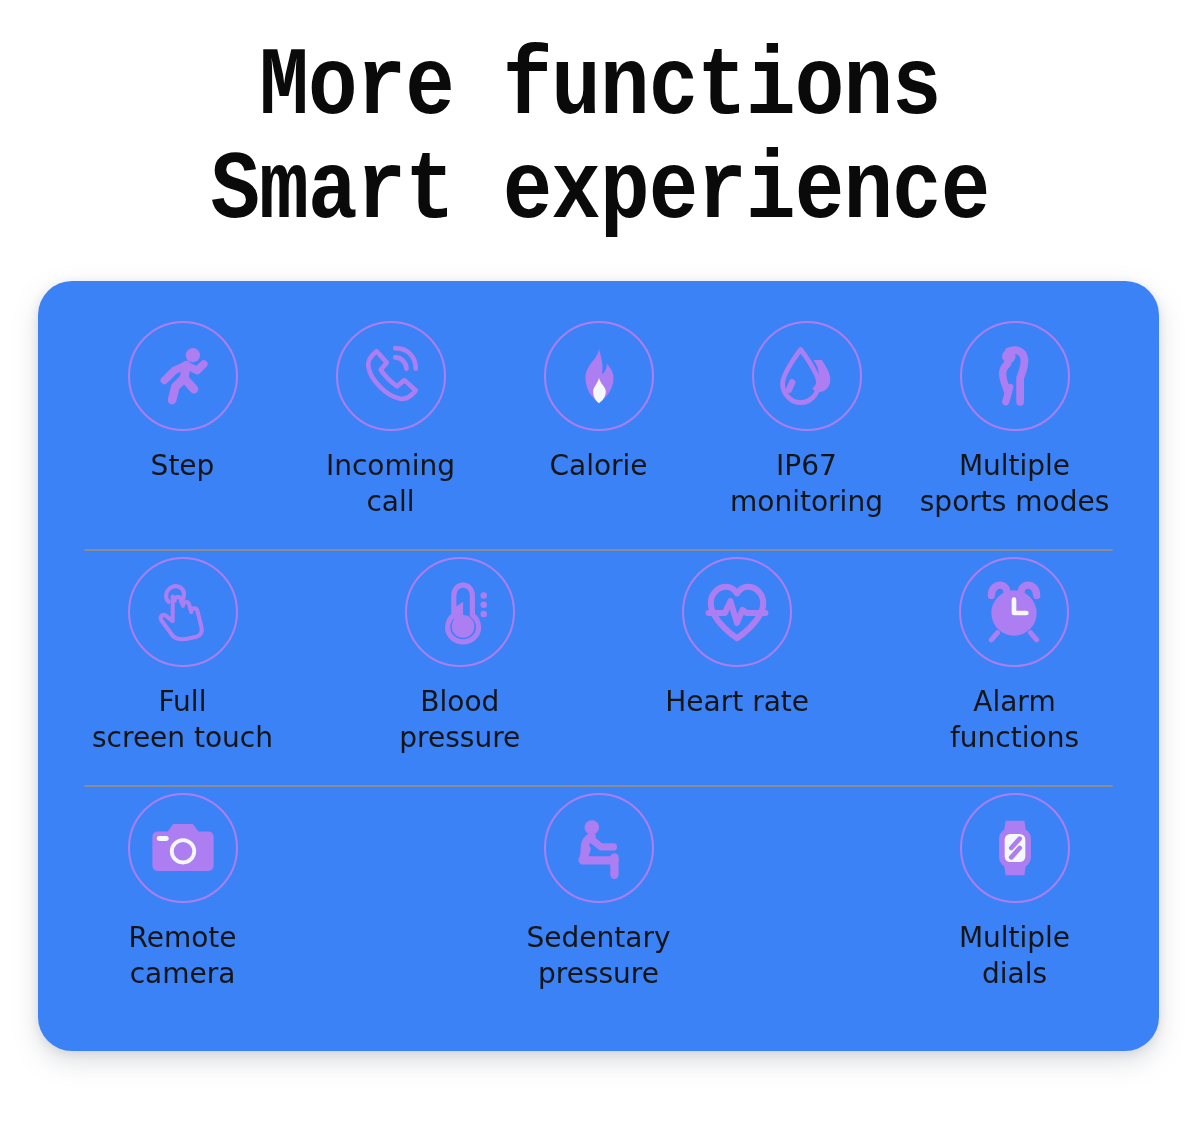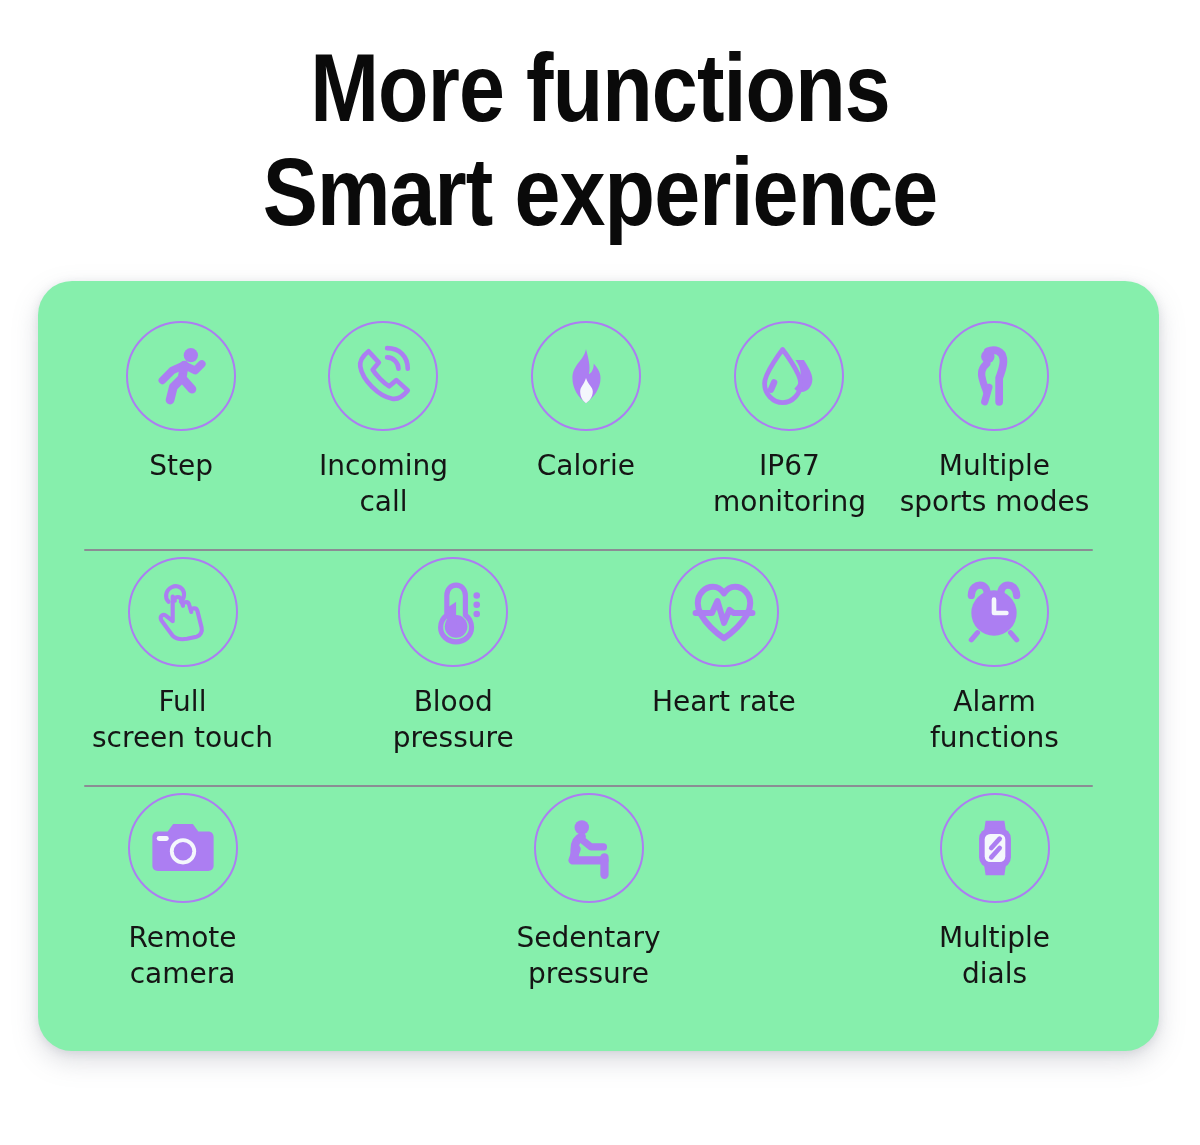--- a/index.html
+++ b/index.html
@@ -20,45 +20,45 @@
   }
 
   
   .heading {
     position: absolute;
     top: 36px;
     left: 0;
     width: 1200px;
     text-align: center;
     color: #0a0a0a;
-    font-family: Liberation Sans, sans-serif;
+    font-family: Liberation Mono, monospace;
     font-weight: bold;
     font-size: 96px;
     line-height: 104px;
     letter-spacing: -1px;
   }
   .heading .line {
     display: block;
     transform: scaleX(0.86);
     transform-origin: center;
     white-space: nowrap;
   }
 
   
   .card {
     position: absolute;
     left: 38px;
     top: 281px;
     width: 1121px;
     height: 770px;
-    background: #86efac;
+    background: #3b82f6;
     border-radius: 34px;
     box-shadow: 0 10px 26px rgba(120,125,140,0.26),
                 0 2px 8px rgba(120,125,140,0.16);
-    padding: 40px 56px 34px 36px;
+    padding: 40px 36px 34px 36px;
     display: flex;
     flex-direction: column;
   }
 
   .rows {
     display: flex;
     flex-direction: column;
     width: 100%;
     height: 100%;
   }

